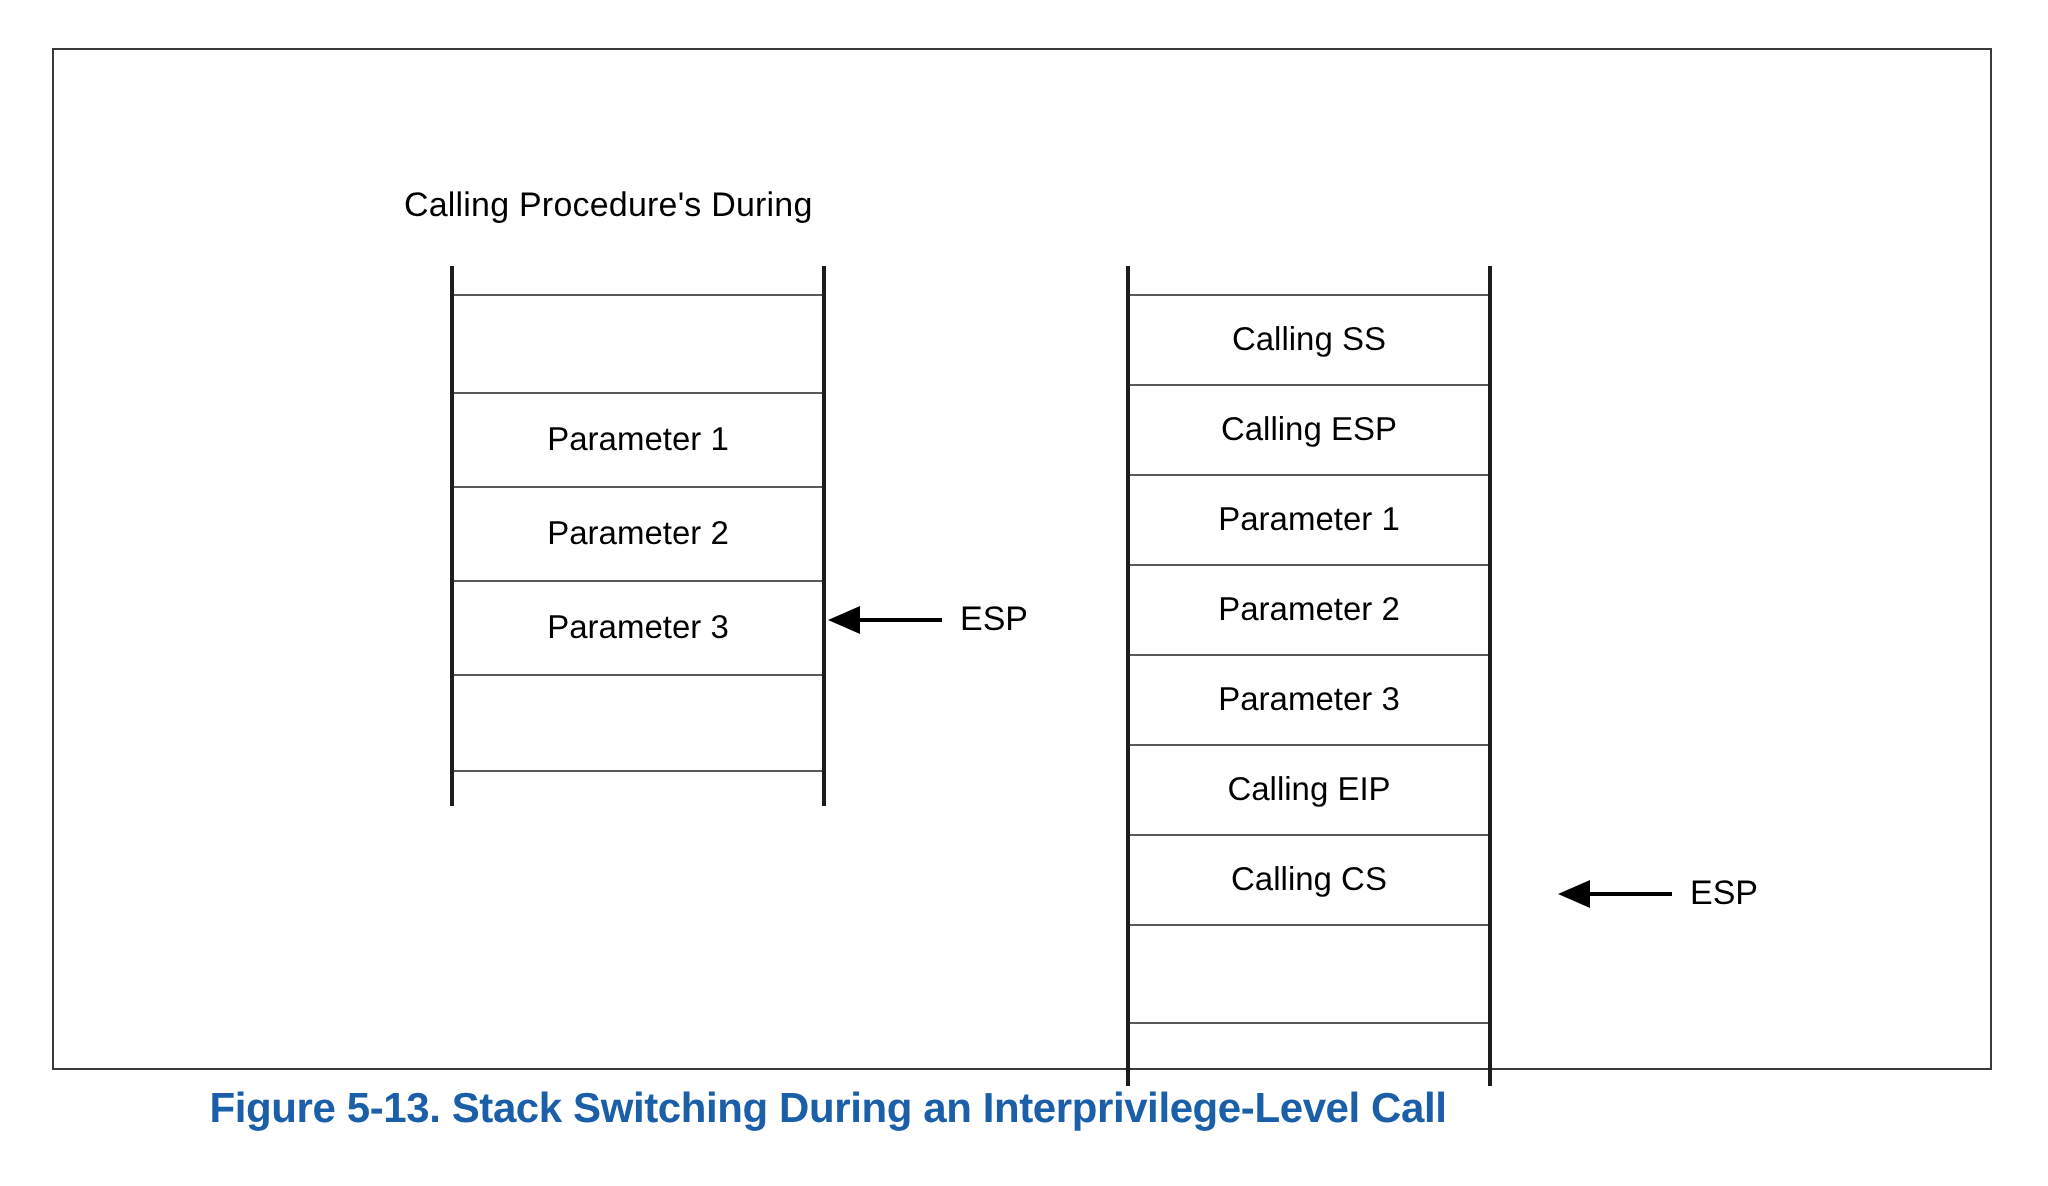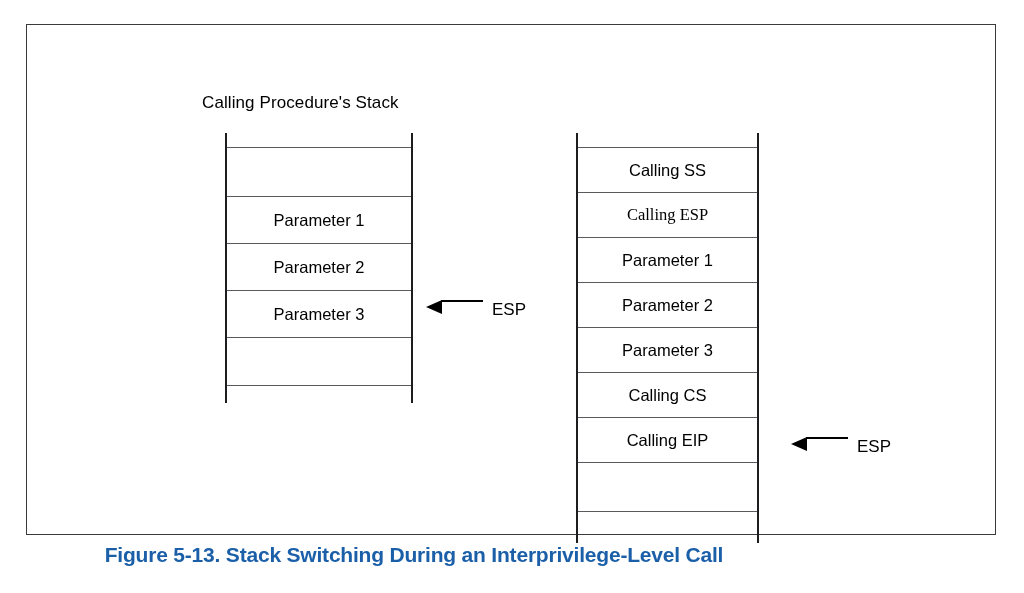--- a/index.html
+++ b/index.html
@@ -78,33 +78,32 @@
     border-top: 1.7px solid #5a5a5c;
   }
 
   #stack-calling {
     left: 198px;
     top: 108px;
     width: 188px;
     height: 270px;
   }
   #stack-called {
-    left: 549px;
+    left: 536px;
     top: 108px;
     width: 183px;
     height: 410px;
   }
 
   
   .esp-annot {
     position: absolute;
     display: flex;
-    align-items: flex-start;
+    align-items: center;
     height: 20px;
-    margin-left: 12px;
   }
   .esp-arrowhead {
     width: 0;
     height: 0;
     border-top: 7px solid transparent;
     border-bottom: 7px solid transparent;
     border-right: 16px solid #000000;
     flex: none;
   }
   .esp-line {
@@ -136,21 +135,21 @@
     color: #1a5fa8;
     letter-spacing: -0.2px;
     white-space: nowrap;
   }
 </style>
 </head>
 <body>
 
 <div id="figure-frame">
 
-  <div id="title-calling" class="stack-title">Calling Procedure's Stack</div>
+  <div id="title-calling" class="stack-title">Calling Procedure's During</div>
 
   <div id="stack-calling" class="stack">
     <div class="rows">
       <div class="srow" style="height:14px;"></div>
       <div class="srow divider-top" style="height:49px;"></div>
       <div class="srow divider-top" style="height:47px;">Parameter 1</div>
       <div class="srow divider-top" style="height:47px;">Parameter 2</div>
       <div class="srow divider-top" style="height:47px;">Parameter 3</div>
       <div class="srow divider-top" style="height:48px;"></div>
       <div class="srow divider-top" style="height:18px;"></div>
@@ -162,26 +161,26 @@
     <span class="esp-arrowhead"></span>
     <span class="esp-line"></span>
     <span class="esp-label">ESP</span>
   </div>
 
 
   <div id="stack-called" class="stack">
     <div class="rows">
       <div class="srow" style="height:14px;"></div>
       <div class="srow divider-top" style="height:45px;">Calling SS</div>
-      <div class="srow divider-top" style="height:45px;font-family:Liberation Serif, serif;">Calling ESP</div>
+      <div class="srow divider-top" style="height:45px;">Calling ESP</div>
       <div class="srow divider-top" style="height:45px;">Parameter 1</div>
       <div class="srow divider-top" style="height:45px;">Parameter 2</div>
       <div class="srow divider-top" style="height:45px;">Parameter 3</div>
+      <div class="srow divider-top" style="height:45px;">Calling EIP</div>
       <div class="srow divider-top" style="height:45px;">Calling CS</div>
-      <div class="srow divider-top" style="height:45px;">Calling EIP</div>
       <div class="srow divider-top" style="height:49px;"></div>
       <div class="srow divider-top" style="height:32px;"></div>
     </div>
     <div class="rails"></div>
   </div>
 
   <div id="esp-called" class="esp-annot">
     <span class="esp-arrowhead"></span>
     <span class="esp-line"></span>
     <span class="esp-label">ESP</span>

